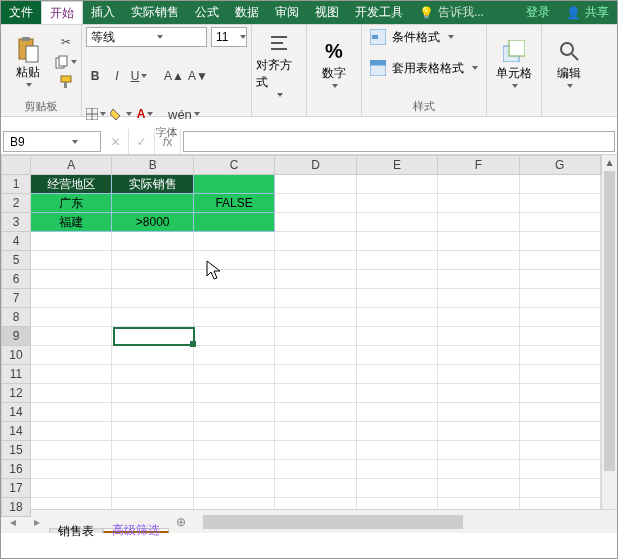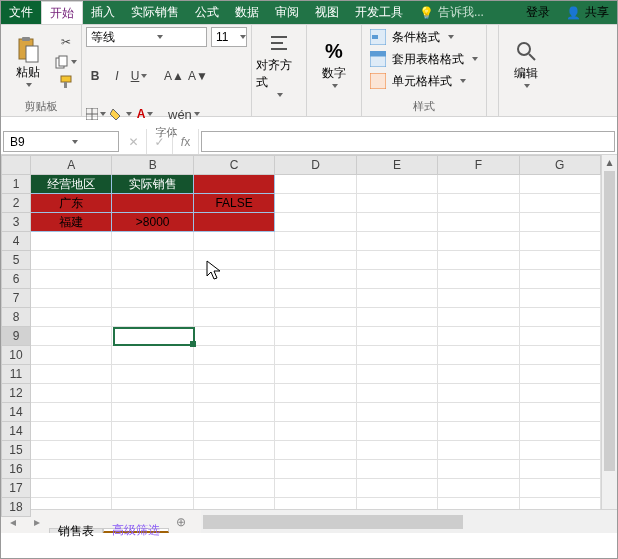--- a/index.html
+++ b/index.html
@@ -4,59 +4,59 @@
 <style>
 *{box-sizing:border-box;margin:0;padding:0;font-family:"Microsoft YaHei",sans-serif;font-size:12px;user-select:none}
 body{width:618px;height:559px;background:#fff;overflow:hidden;position:relative;border:1px solid #999}
 
 .tabbar{height:24px;background:#fff;display:flex;align-items:stretch;border-bottom:1px solid #d4d4d4}
 .tab{padding:0 8px;display:flex;align-items:center;color:#fff;background:#0a6332;cursor:pointer}
 .tab.file{background:#0a6332;color:#fff}
 .tab.active{background:#fff;color:#701a75;border:1px solid #d4d4d4;border-bottom:none}
 .tab.dark{background:#217346}
 .tabright{margin-left:auto;display:flex}
-.tabright .ritem{padding:7px 8px;display:flex;align-items:center;color:#000000;background:#217346;gap:4px}
+.tabright .ritem{padding:7px 8px;display:flex;align-items:center;color:#86efac;background:#217346;gap:4px}
 .tell{color:#c9e0d2;background:transparent;display:flex;align-items:center;gap:4px;padding:0 8px}
 
 .ribbon{height:92px;background:#f3f2f1;border-bottom:1px solid #d4d4d4;display:flex}
 .group{border-right:1px solid #d4d4d4;display:flex;flex-direction:column;padding:2px 4px 0}
 .grouplabel{text-align:center;color:#666;font-size:11px;margin-top:auto;padding:2px 0}
 .gbody{display:flex;gap:4px;flex:1}
 .bigbtn{display:flex;flex-direction:column;align-items:center;justify-content:center;width:46px;gap:2px;cursor:pointer}
 .bigbtn .ic{width:24px;height:24px;display:flex;align-items:center;justify-content:center}
 .col{display:flex;flex-direction:column;gap:2px;justify-content:center}
 .rowi{display:flex;gap:4px;align-items:center}
 .smbtn{min-width:18px;height:18px;display:flex;align-items:center;justify-content:center;cursor:pointer;color:#444}
 .dd{width:0;height:0;border-left:3px solid transparent;border-right:3px solid transparent;border-top:4px solid #666;margin-left:2px}
 .fontbox{height:20px;border:1px solid #ababab;background:#fff;display:flex;align-items:center;padding:0 4px;gap:4px}
 .fontbox input{border:none;outline:none;width:60px;font-size:12px}
 .sizebox{width:36px}
 .stylerow{display:flex;align-items:center;gap:6px;height:20px;padding:0 4px;cursor:pointer}
 .stylerow .ic{width:16px;height:16px;display:flex;align-items:center;justify-content:center}
 
 .fbar{height:26px;border-bottom:1px solid #d4d4d4;display:flex;align-items:stretch;margin-top:12px}
-.namebox{width:116px;border:1px solid #ababab;display:flex;align-items:center;padding:0 6px;background:#fff;margin:2px}
+.namebox{width:98px;border:1px solid #ababab;display:flex;align-items:center;padding:0 6px;background:#fff;margin:2px}
 .namebox input{border:none;outline:none;width:60px}
 .fxbtn{width:26px;display:flex;align-items:center;justify-content:center;border-right:1px solid #e0e0e0;color:#888}
 .fxbtn.disabled{color:#bbb}
 .formula{flex:1;border:1px solid #ababab;margin:2px;background:#fff}
 
 .gridwrap{position:relative;height:354px;display:flex}
 .rowhdrs{width:30px;background:#e6e6e6}
 .corner{height:20px;border:1px solid #ccc;background:#e6e6e6}
 .rh{height:19px;border:1px solid #ccc;border-top:none;text-align:center;line-height:18px;color:#444;background:#e6e6e6}
 .rh.sel{background:#d2d2d2}
 .gridmain{flex:1;overflow:hidden;position:relative}
 .colhdrs{display:flex;height:20px}
 .ch{width:82px;border:1px solid #ccc;border-left:none;text-align:center;line-height:18px;background:#e6e6e6;color:#444}
 .rows{}
 .r{display:flex;height:19px}
 .c{width:82px;border:1px solid #e0e0e0;border-top:none;border-left:none;padding:0 4px;line-height:18px;text-align:center;background:#fff}
 .hdrcell{background:#14532d;color:#fff;border-color:#9cc2e5}
-.datacell{background:#b91c1c;border-color:#9cc2e5}
+.datacell{background:#22c55e;border-color:#9cc2e5}
 .activecell{position:absolute;border:2px solid #217346;pointer-events:none}
 .fillhandle{position:absolute;width:6px;height:6px;background:#217346;right:-3px;bottom:-3px}
 .cursor{position:absolute;left:175px;top:105px;pointer-events:none}
 .vscroll{width:16px;background:#f0f0f0;border-left:1px solid #d4d4d4}
 
 .sheetbar{height:24px;border-top:1px solid #d4d4d4;display:flex;align-items:stretch;background:#f3f2f1}
 .navbtn{width:24px;display:flex;align-items:center;justify-content:center;color:#888;cursor:pointer}
 .stab{padding:0 8px;display:flex;align-items:center;border:1px solid #ccc;border-bottom:none;background:#e6e6e6;cursor:pointer;margin-top:18px}
 .stab.active{background:#fff;border-bottom:2px solid #a16207;color:#8b5cf6}
 .hscroll{flex:1;background:#f0f0f0;margin-left:8px;display:flex;align-items:center}
@@ -204,55 +204,58 @@
         <div class="bigbtn">
       <div class="ic" style="font-size:20px;font-weight:bold">%</div>
       <span>数字</span>
           <span class="dd"></span>
     </div>
       </div>
     <div class="grouplabel">&nbsp;</div>
   </div>
 
   <div class="group">
-    <div class="gbody" style="flex-direction:column;gap:2px">
+    <div class="gbody" style="flex-direction:column;gap:11px">
       <div class="stylerow">
           <div class="ic">
             <svg width="16" height="16">
               <rect width="16" height="16" fill="#deebf7" stroke="#5b9bd5"></rect>
               <rect x="2" y="6" width="6" height="4" fill="#5b9bd5"></rect>
             </svg>
           </div>
           <span>条件格式</span>
           <span class="dd"></span>
         </div>
       <div class="stylerow">
           <div class="ic">
             <svg width="16" height="16">
               <rect width="16" height="5" fill="#5b9bd5"></rect>
               <rect y="5" width="16" height="11" fill="#deebf7" stroke="#5b9bd5"></rect>
             </svg>
           </div>
           <span>套用表格格式</span>
           <span class="dd"></span>
         </div>
-      <div class="stylerow">
-          <div class="ic">
-            <svg width="16" height="16">
-              <rect width="16" height="16" fill="#fbe5d6" stroke="#ed7d31"></rect>
-            </svg>
-          </div>
-          <span>单元格样式</span>
+    </div>
+    <div class="grouplabel">样式</div>
+  </div>
+
+  <div class="group">
+    <div class="gbody">
+        <div class="bigbtn">
+      <div class="ic">
+            <svg width="22" height="22">
+              <rect x="0" y="6" width="16" height="16" fill="#deebf7" stroke="#5b9bd5"></rect>
+              <rect x="6" y="0" width="16" height="16" fill="#fff" stroke="#70ad47"></rect>
+            </svg>
+          </div>
+      <span>单元格</span>
           <span class="dd"></span>
-        </div>
-    </div>
-    <div class="grouplabel">样式</div>
-  </div>
-
-  <div class="group">
+    </div>
+      </div>
     <div class="grouplabel">&nbsp;</div>
   </div>
 
   <div class="group" style="border-right:none">
     <div class="gbody">
         <div class="bigbtn">
       <div class="ic">
             <svg width="20" height="20">
               <circle cx="8" cy="8" r="6" fill="none" stroke="#555" stroke-width="2"></circle>
               <line x1="13" y1="13" x2="19" y2="19" stroke="#555" stroke-width="2"></line>

